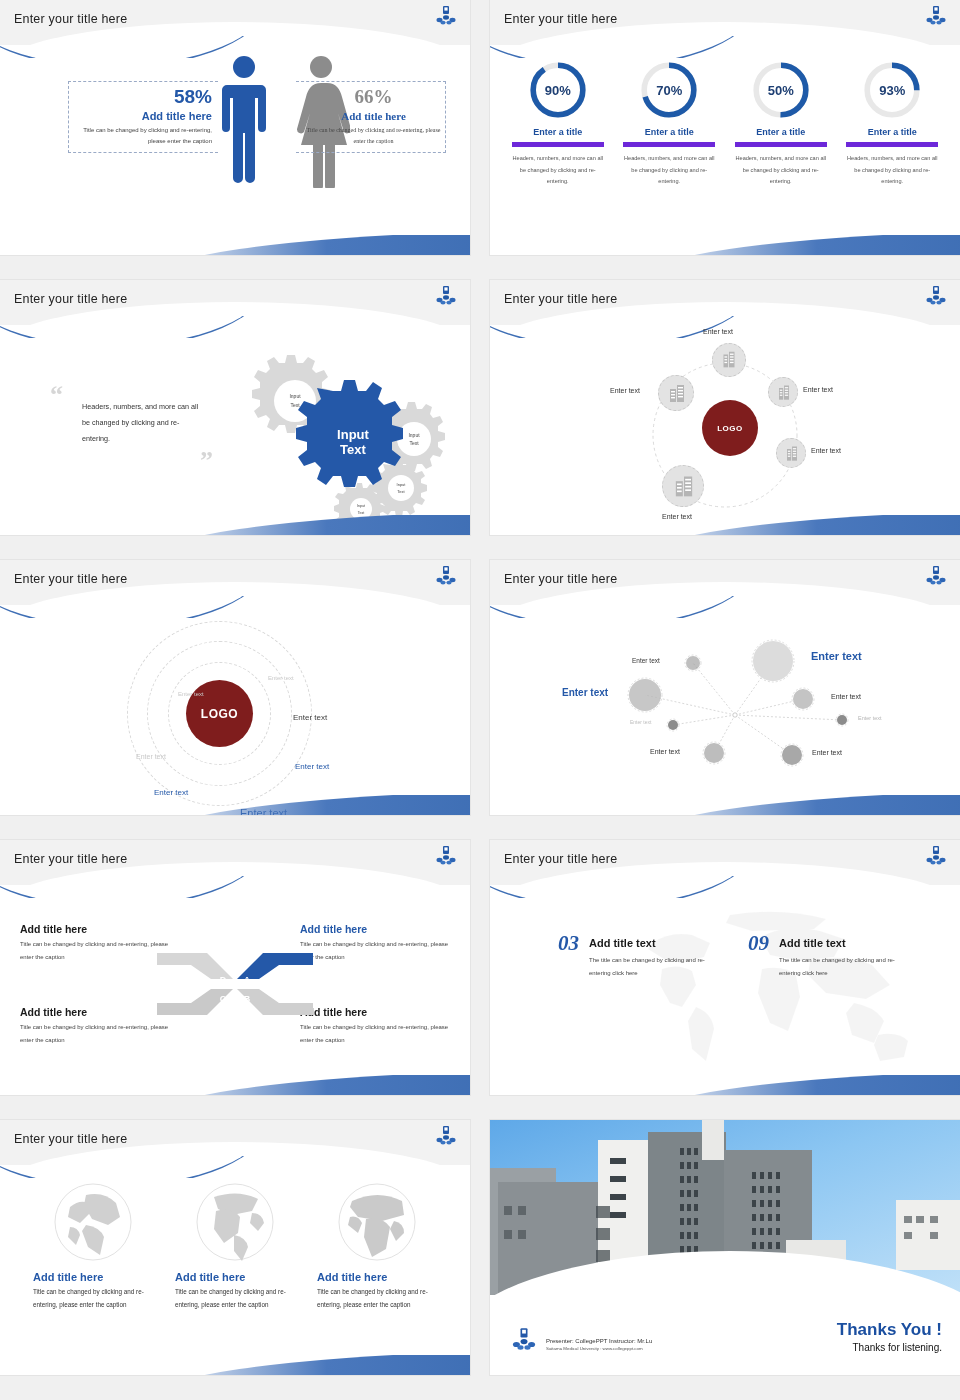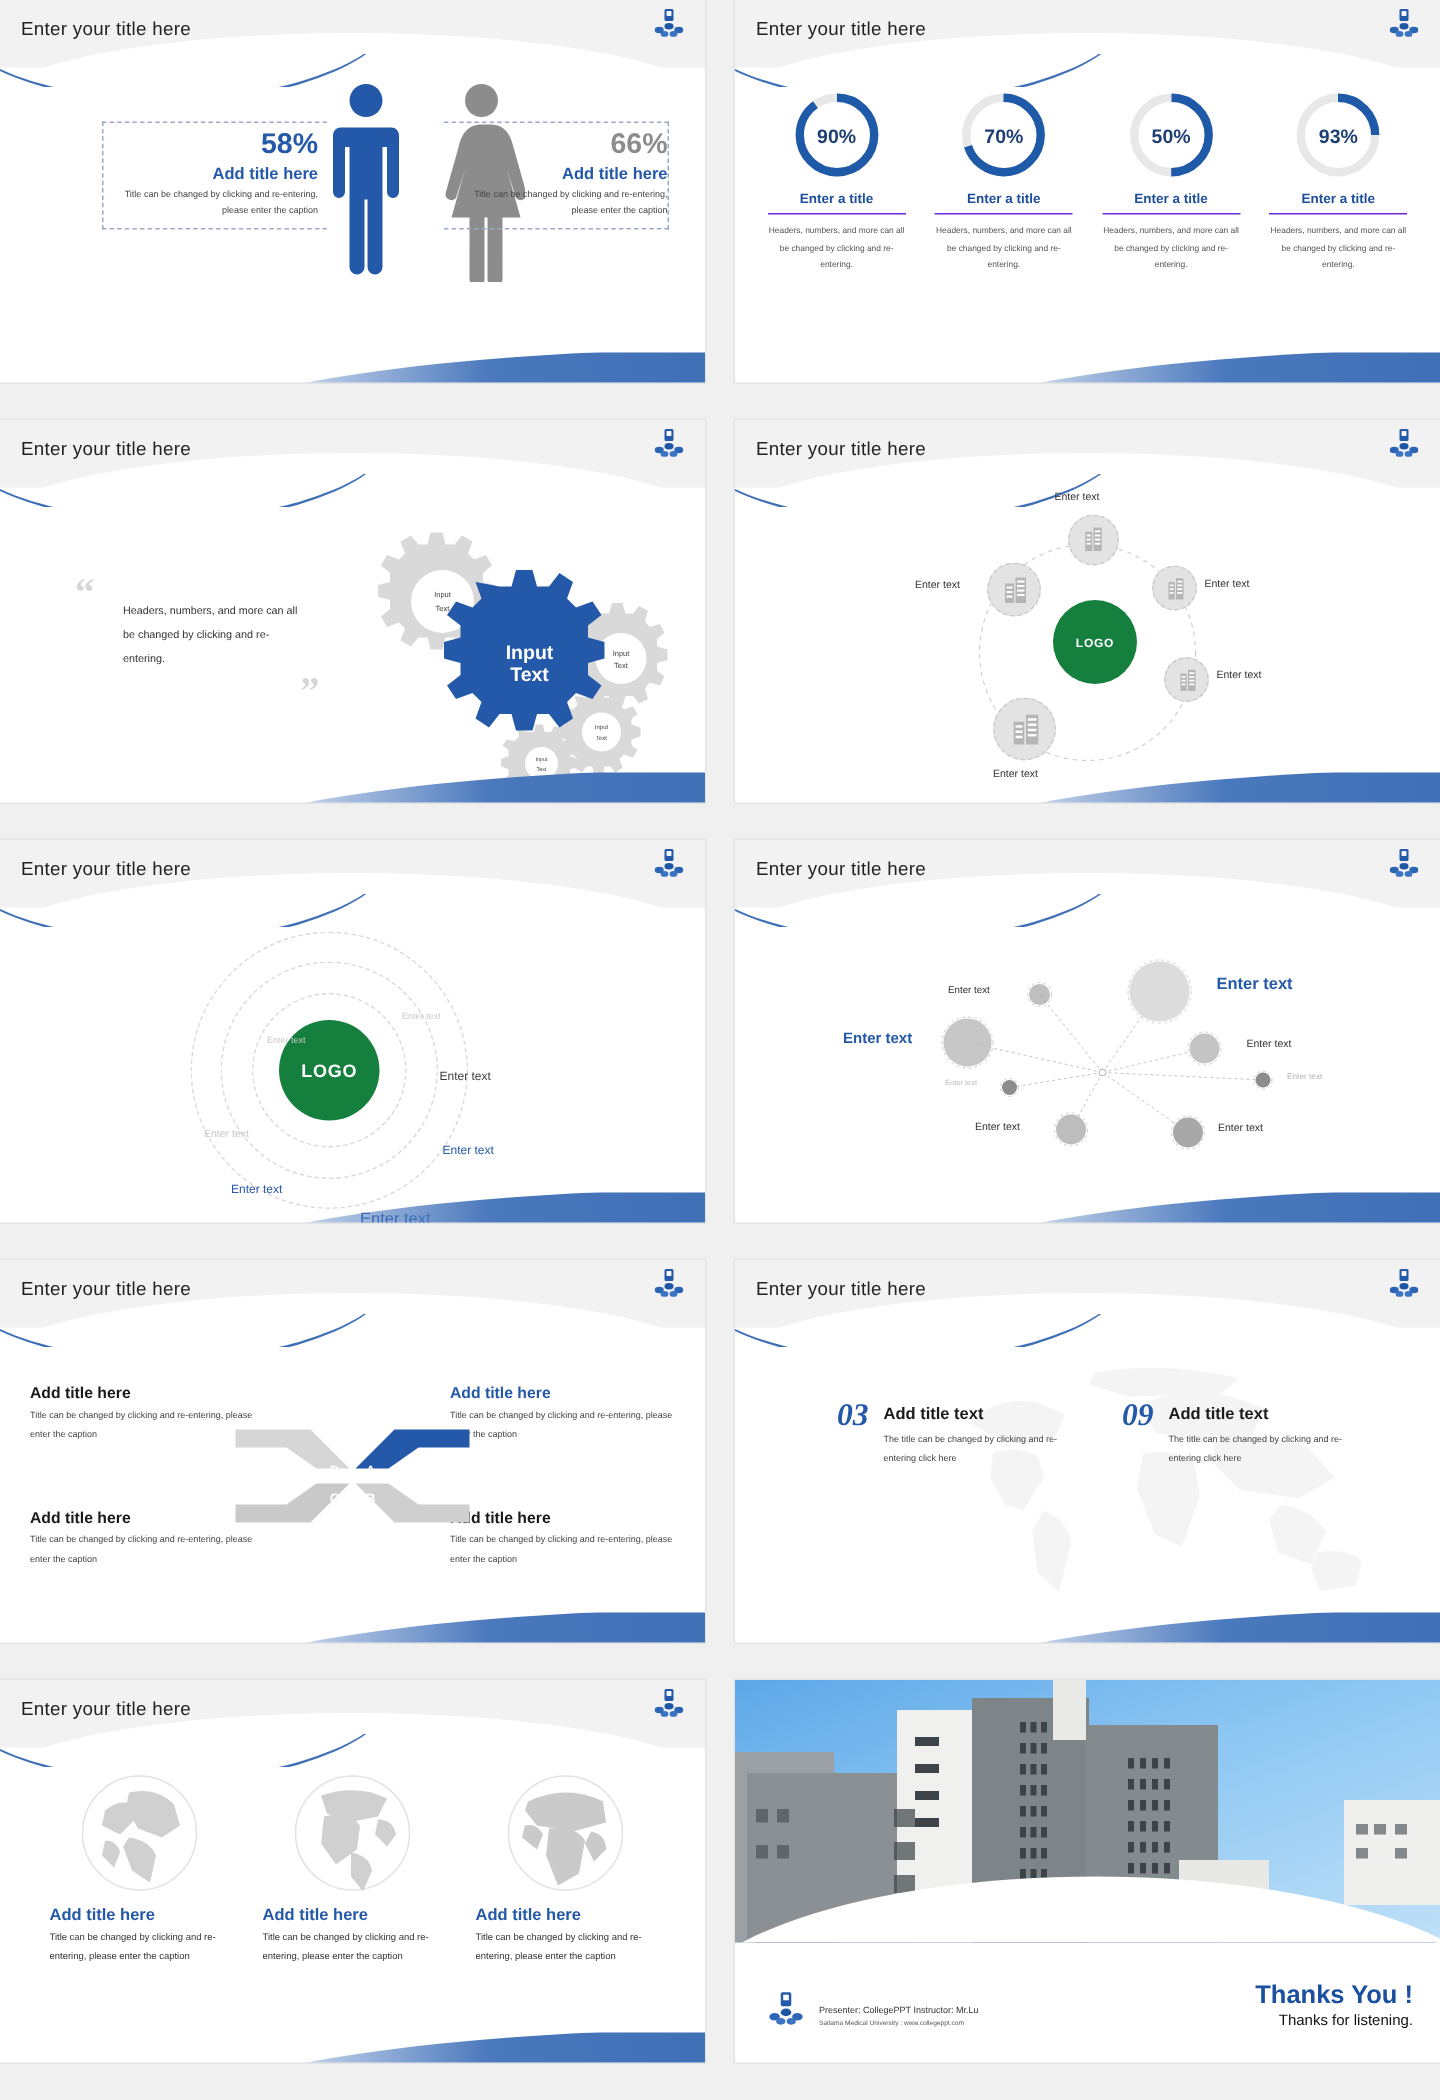--- a/index.html
+++ b/index.html
@@ -66,44 +66,44 @@
   
   .s1-wrap{ position:relative; height:100%;margin-left:44px; }
   .pct{ font-size:19px; font-weight:bold; }
   .pct.blue{ color:#2458a8; }
   .pct.gray{ color:#8c8c8c; }
   .add-t{ color:#2458a8; font-weight:bold; font-size:11px; margin-top:2px;}
   .cap{ color:#444; font-size:6px; line-height:1.9; margin-top:3px; }
   .s1-left{ position:absolute; left:24px; top:36px; width:150px; text-align:right;
             border-top:1px dashed #9aaac6; border-left:1px dashed #9aaac6;
             border-bottom:1px dashed #9aaac6; padding:4px 6px 4px 0;}
-  .s1-right{ position:absolute; right:24px; top:36px; width:150px; text-align:right;
+  .s1-right{ position:absolute; right:24px; top:36px; width:150px; text-align:center;
             border-top:1px dashed #9aaac6; border-right:1px dashed #9aaac6;
-            border-bottom:1px dashed #9aaac6; padding:4px 0 4px 6px;}
+            border-bottom:1px dashed #9aaac6; padding:4px 0 4px 6px;font-family:Liberation Serif, serif;}
 
   
   .donuts{ display:flex; justify-content:space-around; padding:14px 12px 0; }
   .donut-col{ width:92px; text-align:center; }
   .donut{ width:62px; height:62px; margin:0 auto; position:relative; }
   .donut .lbl{
     position:absolute; inset:0; display:flex; align-items:center; justify-content:center;
     font-size:13px; font-weight:bold; color:#1e3f73;
   }
   .d-title{ color:#1c4e9c; font-weight:bold; font-size:9px; margin-top:6px;
-            padding-bottom:5px; border-bottom:1px solid #6d28d9; }
+            padding-bottom:5px; border-bottom:5px solid #6d28d9; }
   .d-desc{ font-size:5.6px; color:#555; line-height:2.1; margin-top:6px; }
 
   
   .quote-mark{ color:#d6d6d6; font-size:26px; font-weight:bold; font-family:"Liberation Serif",serif; line-height:.6;}
   .q-text{ font-size:7.2px; color:#333; line-height:2.2; }
   .gear-txt{ font-size:5px; fill:#444; }
 
   
   .logo-circ{
-    border-radius:50%; background:#15803d; color:#fff;
+    border-radius:50%; background:#7f1d1d; color:#fff;
     display:flex; align-items:center; justify-content:center;
     font-weight:bold; letter-spacing:.5px;
   }
   .et{ font-size:7px; color:#333; position:absolute; white-space:nowrap;}
 
   
   .ring{ position:absolute; border:1px dashed #d9d9d9; border-radius:50%; }
 
   
   .blk-t{ font-size:10.5px; font-weight:bold; color:#1a1a1a; }

